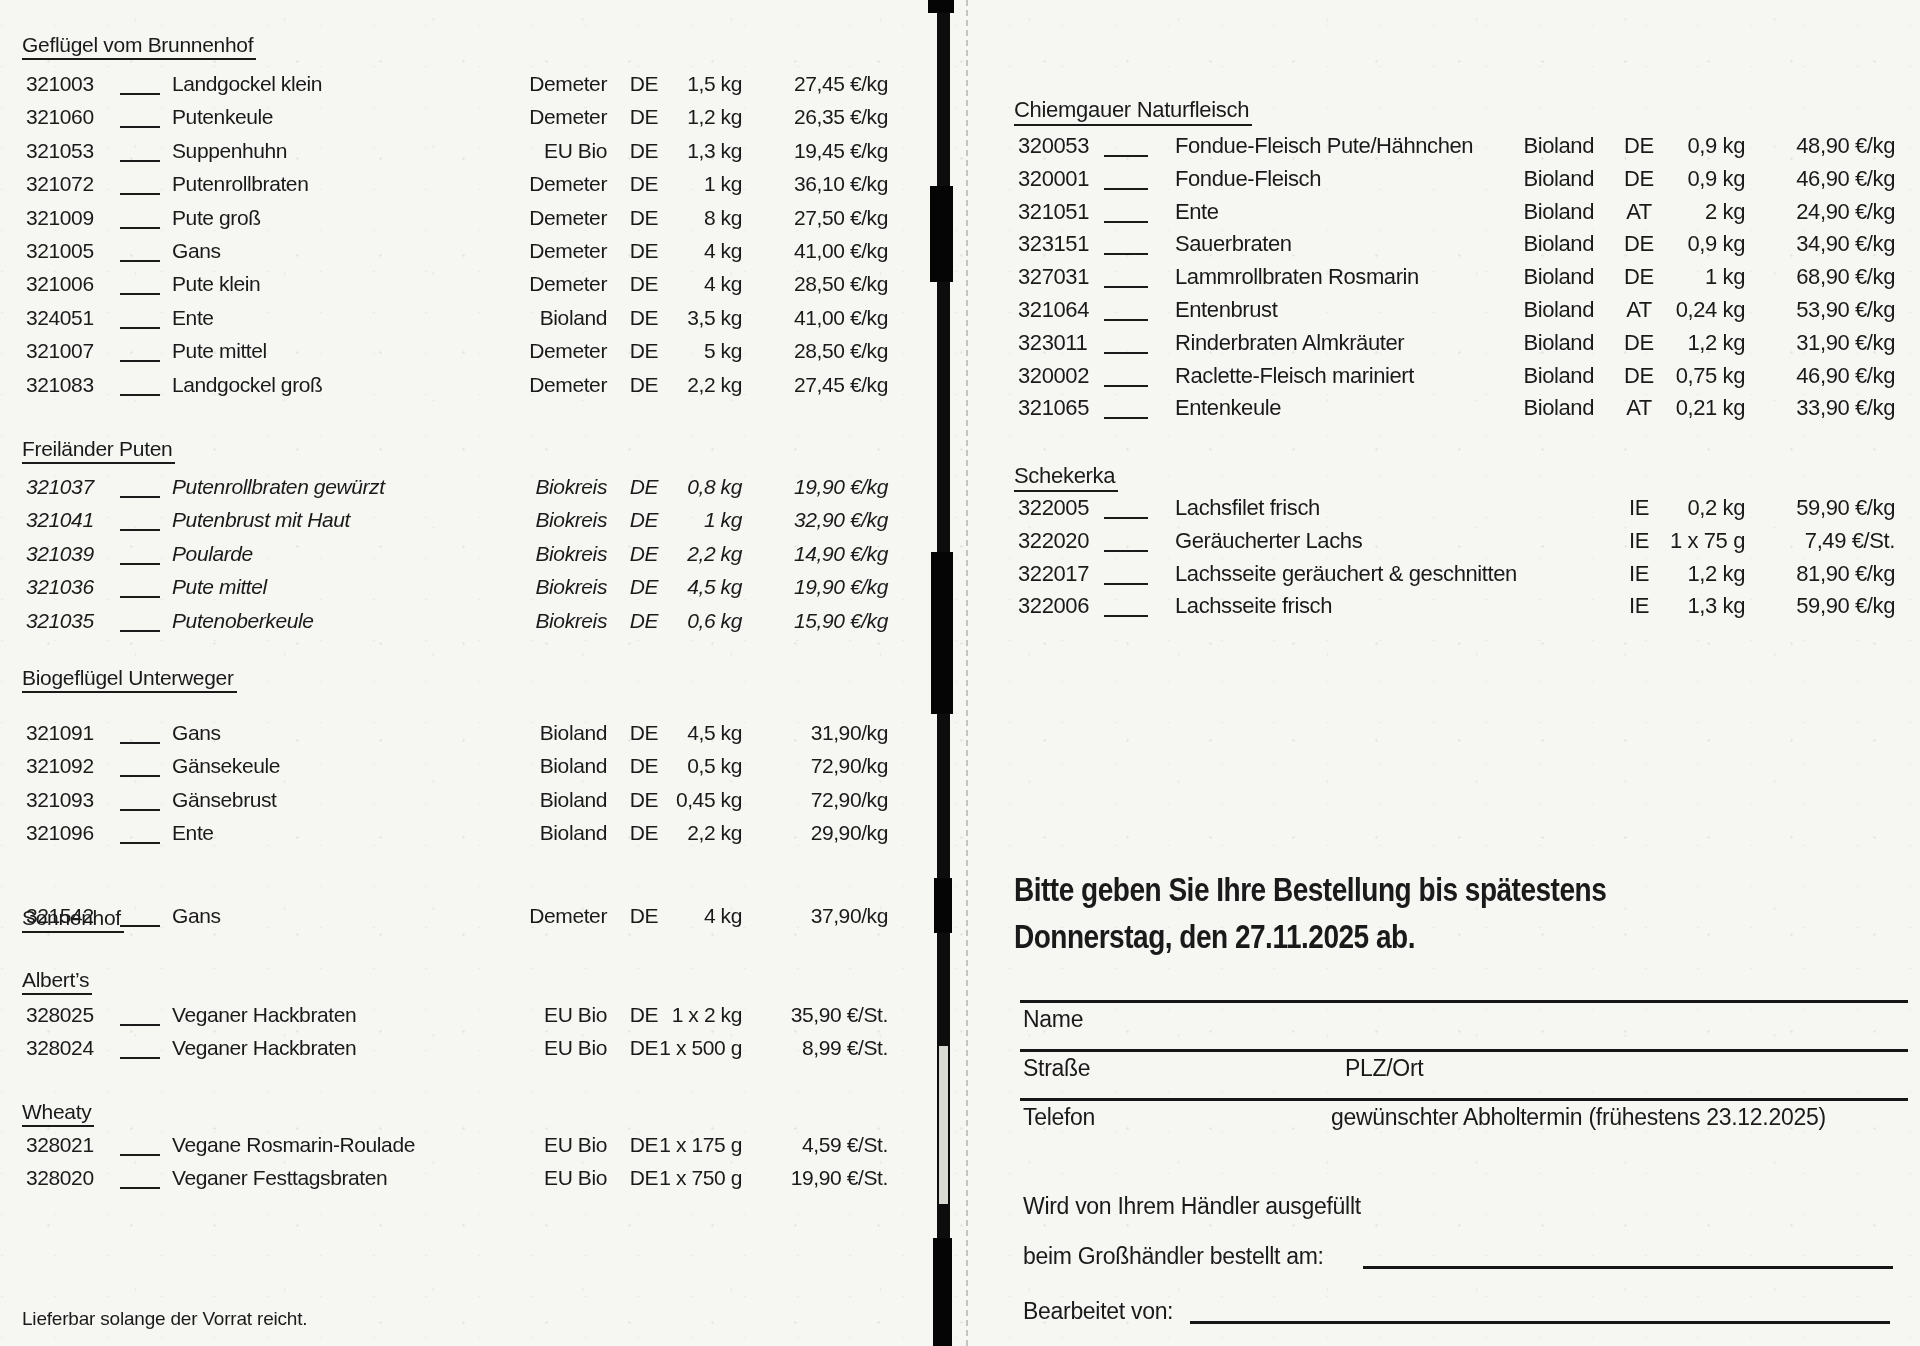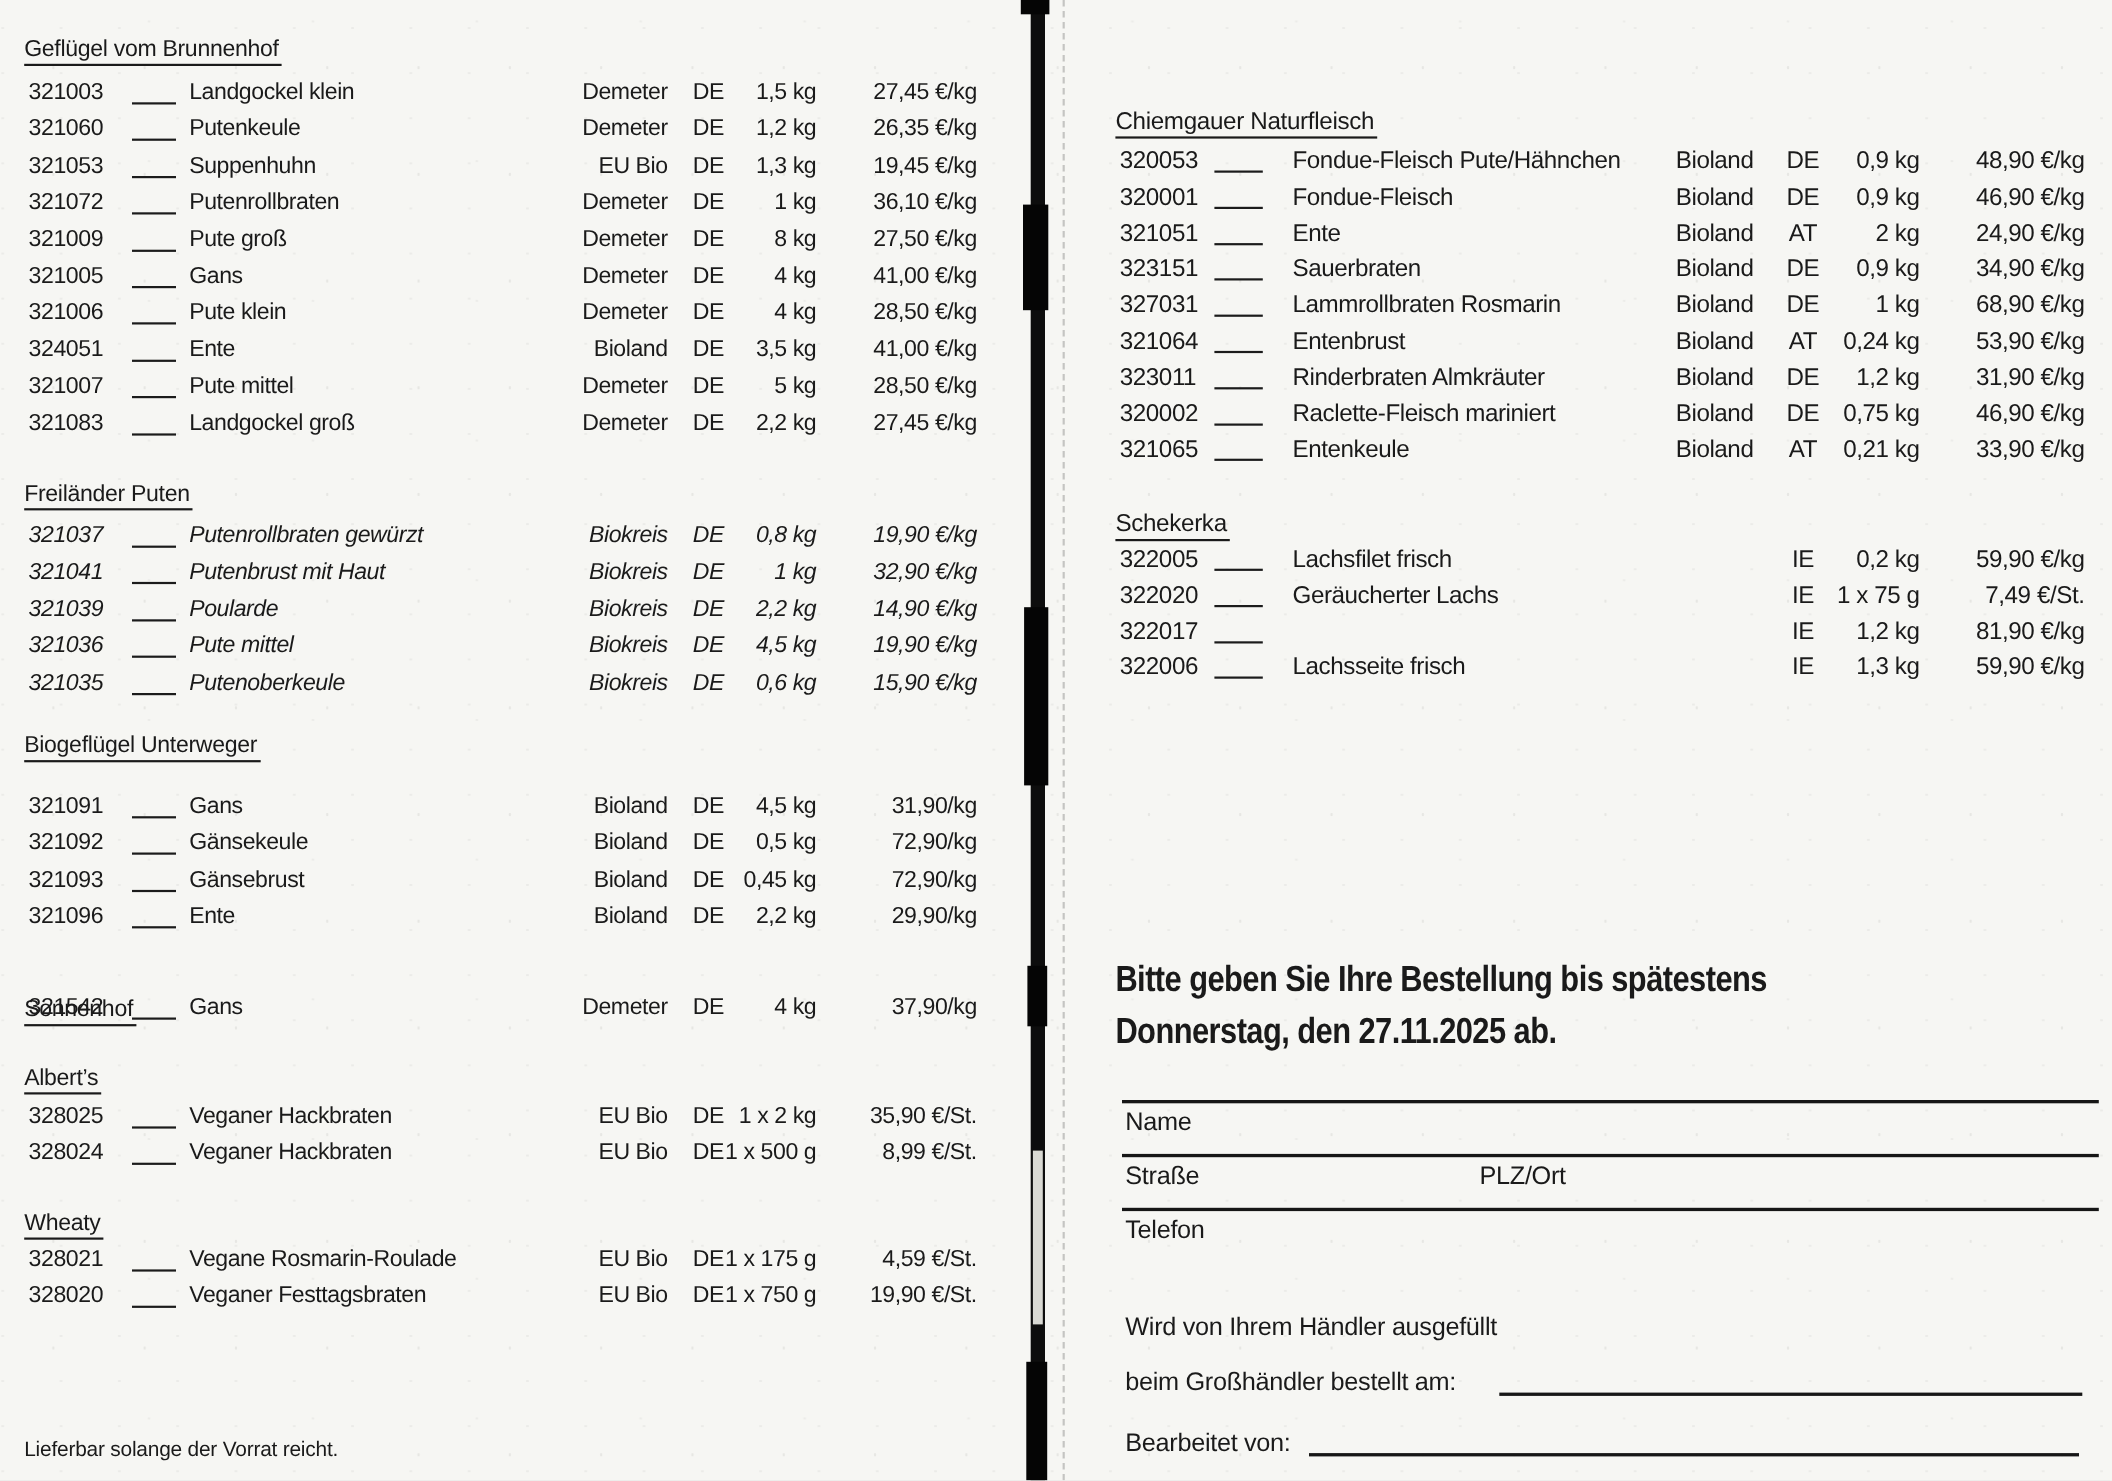--- a/index.html
+++ b/index.html
@@ -407,20 +407,21 @@
           <span class="cell c-blank"></span>
           <span class="cell c-name">Geräucherter Lachs</span>
           <span class="cell c-label"></span>
           <span class="cell c-country">IE</span>
           <span class="cell c-weight">1 x 75 g</span>
           <span class="cell c-price">7,49 €/St.</span>
         </div>
         <div class="row">
           <span class="cell c-code">322017</span>
           <span class="cell c-blank"></span>
+          <span class="cell c-name">Lachsseite geräuchert &amp; geschnitten</span>
           <span class="cell c-label"></span>
           <span class="cell c-country">IE</span>
           <span class="cell c-weight">1,2 kg</span>
           <span class="cell c-price">81,90 €/kg</span>
         </div>
         <div class="row">
           <span class="cell c-code">322006</span>
           <span class="cell c-blank"></span>
           <span class="cell c-name">Lachsseite frisch</span>
           <span class="cell c-label"></span>
@@ -440,20 +441,21 @@
 
   <div class="rule" style="left:1020px; top:1000px; width:888px"></div>
   <div class="flabel" style="left:1023px; top:1006px">Name</div>
 
   <div class="rule" style="left:1020px; top:1049px; width:888px"></div>
   <div class="flabel" style="left:1023px; top:1055px">Straße</div>
   <div class="flabel" style="left:1345px; top:1055px">PLZ/Ort</div>
 
   <div class="rule" style="left:1020px; top:1098px; width:888px"></div>
   <div class="flabel" style="left:1023px; top:1104px">Telefon</div>
+  <div class="flabel" style="left:1331px; top:1104px">gewünschter Abholtermin (frühestens 23.12.2025)</div>
 
   <div class="flabel" style="left:1023px; top:1193px">Wird von Ihrem Händler ausgefüllt</div>
 
   <div class="flabel" style="left:1023px; top:1243px">beim Großhändler bestellt am:</div>
   <div class="rule" style="left:1363px; top:1266px; width:530px"></div>
 
   <div class="flabel" style="left:1023px; top:1298px">Bearbeitet von:</div>
   <div class="rule" style="left:1190px; top:1321px; width:700px"></div>
 
   <div class="divider-bar"></div>

